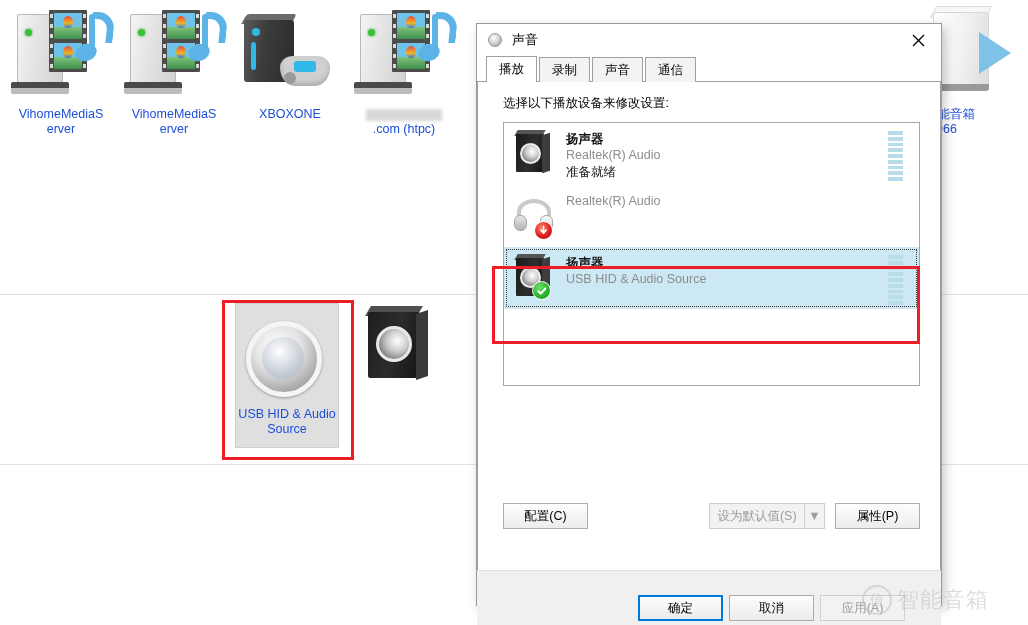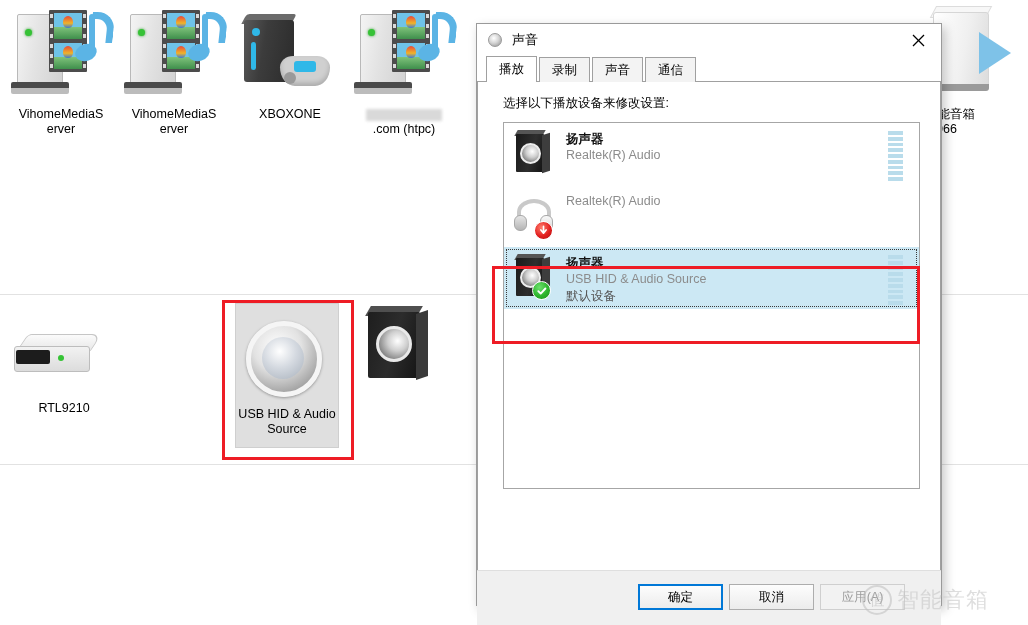--- a/index.html
+++ b/index.html
@@ -29,21 +29,21 @@
   }
   .desktop-divider.top { top: 294px; }
   .desktop-divider.bottom { top: 464px; }
 
   
   .icon-cell {
     position: absolute;
     width: 112px;
     text-align: center;
     font-size: 12.5px;
-    color: #000000;
+    color: #1d4ed8;
     line-height: 15px;
     user-select: none;
   }
   .icon-cell .art {
     position: relative;
     height: 98px;
     margin: 0 auto 3px auto;
     width: 104px;
   }
   .icon-cell .label { display: block; word-wrap: break-word; }
@@ -465,21 +465,21 @@
     left: 25px;
     top: 13px;
     font-size: 12.5px;
     color: #000;
   }
   .device-list {
     position: absolute;
     left: 25px;
     top: 40px;
     width: 417px;
-    height: 367px;
+    height: 264px;
     border: 1px solid #a6a6a6;
     background: #ffffff;
     box-sizing: border-box;
     overflow: hidden;
   }
   .device-row {
     position: relative;
     display: flex;
     align-items: flex-start;
     padding: 6px 6px 4px 6px;
@@ -666,21 +666,21 @@
   }
 
   .dlg-footer {
     position: relative;
     height: 61px;
     background: #f0f0f0;
     border-top: 1px solid #dfdfdf;
   }
   .footer-btn {
     position: absolute;
-    top: 13px;
+    top: 24px;
     width: 85px;
     height: 26px;
   }
   #btn-ok { right: 218px; }
   #btn-cancel { right: 127px; }
   #btn-apply { right: 36px; }
 
   
   #watermark {
     position: absolute;
@@ -846,29 +846,20 @@
     <div class="art">
       <div class="wspk-top"></div>
       <div class="wspk-body"></div>
       <div class="wspk-base"></div>
       <div class="play-arrow"></div>
     </div>
     <span class="label">智能音箱</span>
     <span class="label">-0066</span>
   </div>
 
-  <div class="icon-cell" style="left:8px; top:300px;">
-    <div class="art">
-      <div class="drv-top"></div>
-      <div class="drv-body"></div>
-      <div class="drv-slot"></div>
-      <div class="drv-led"></div>
-    </div>
-    <span class="label">RTL9210</span>
-  </div>
 
 
   <div class="icon-cell selected" style="left:235px; top:303px; width:104px; height:145px; padding-top:5px;">
     <div class="art" style="height:95px;">
       <div class="usb-spk-back"></div>
       <div class="usb-spk-outer"></div>
       <div class="usb-spk-inner"></div>
     </div>
     <span class="label">USB HID &amp;
 Audio Source</span>
@@ -916,20 +907,21 @@
         <div class="device-row">
           <div class="dev-icon">
             <div class="li-spk-top"></div>
             <div class="li-spk-box"></div>
             <div class="li-spk-side"></div>
             <div class="li-spk-cone"></div>
           </div>
           <div class="dev-text">
             <div class="dev-name">扬声器</div>
             <div class="dev-sub">Realtek(R) Audio</div>
+            <div class="dev-status">准备就绪</div>
           </div>
           <div class="vu-meter">
             <div class="vu-bar"></div>
               <div class="vu-bar"></div>
               <div class="vu-bar"></div>
             <div class="vu-bar"></div>
               <div class="vu-bar"></div>
               <div class="vu-bar"></div>
             <div class="vu-bar"></div>
               <div class="vu-bar"></div>
@@ -964,37 +956,44 @@
             <div class="li-spk-cone"></div>
             <div class="badge-green">
               <svg width="12" height="12" viewBox="0 0 12 12" aria-hidden="true">
                 <path d="M2.3 6.2 L4.7 8.6 L9.4 3.5" stroke="#ffffff" stroke-width="1.9" fill="none" stroke-linecap="round" stroke-linejoin="round"></path>
               </svg>
             </div>
           </div>
           <div class="dev-text">
             <div class="dev-name">扬声器</div>
             <div class="dev-sub">USB HID &amp; Audio Source</div>
-            <div class="dev-status">默认设备</div>
           </div>
           <div class="vu-meter">
             <div class="vu-bar"></div>
               <div class="vu-bar"></div>
               <div class="vu-bar"></div>
             <div class="vu-bar"></div>
               <div class="vu-bar"></div>
               <div class="vu-bar"></div>
             <div class="vu-bar"></div>
               <div class="vu-bar"></div>
               <div class="vu-bar"></div>
           </div>
         </div>
 
       </div>
 
+      <div class="mid-buttons">
+        <button class="btn" id="btn-configure">配置(C)</button>
+        <div id="set-default-split">
+          <button class="btn disabled" id="btn-set-default">设为默认值(S)</button>
+          <button class="btn disabled" id="btn-set-default-arrow">▼</button>
+        </div>
+        <button class="btn" id="btn-properties">属性(P)</button>
+      </div>
 
     </div>
 
     <div class="dlg-footer">
       <button class="btn default footer-btn" id="btn-ok">确定</button>
       <button class="btn footer-btn" id="btn-cancel">取消</button>
       <button class="btn disabled footer-btn" id="btn-apply">应用(A)</button>
     </div>
 
   </div>

